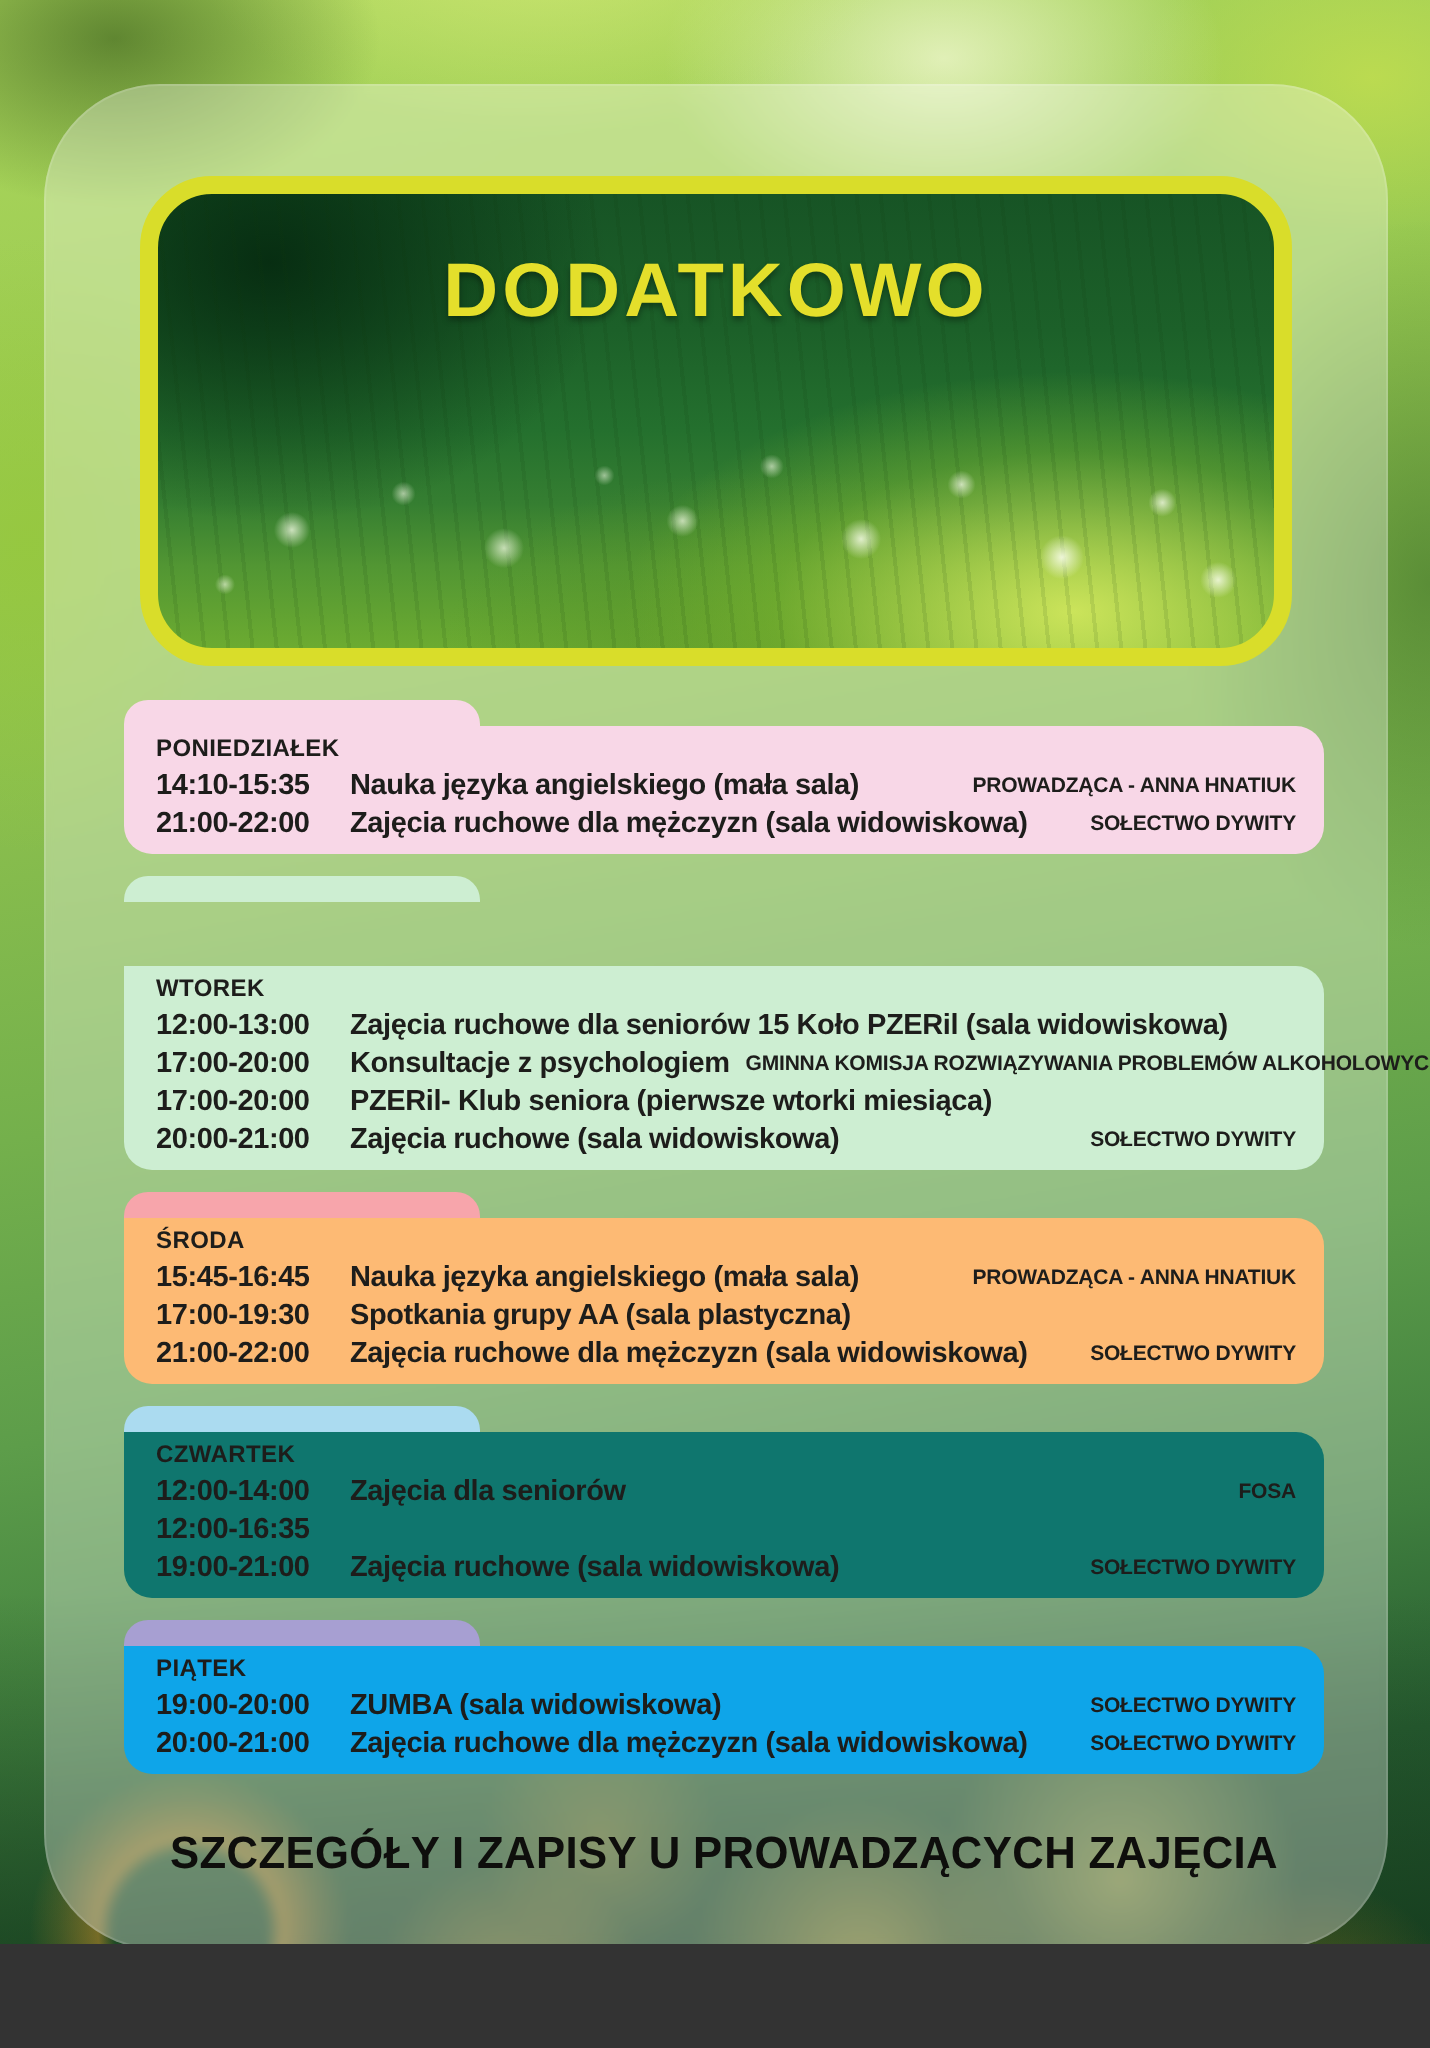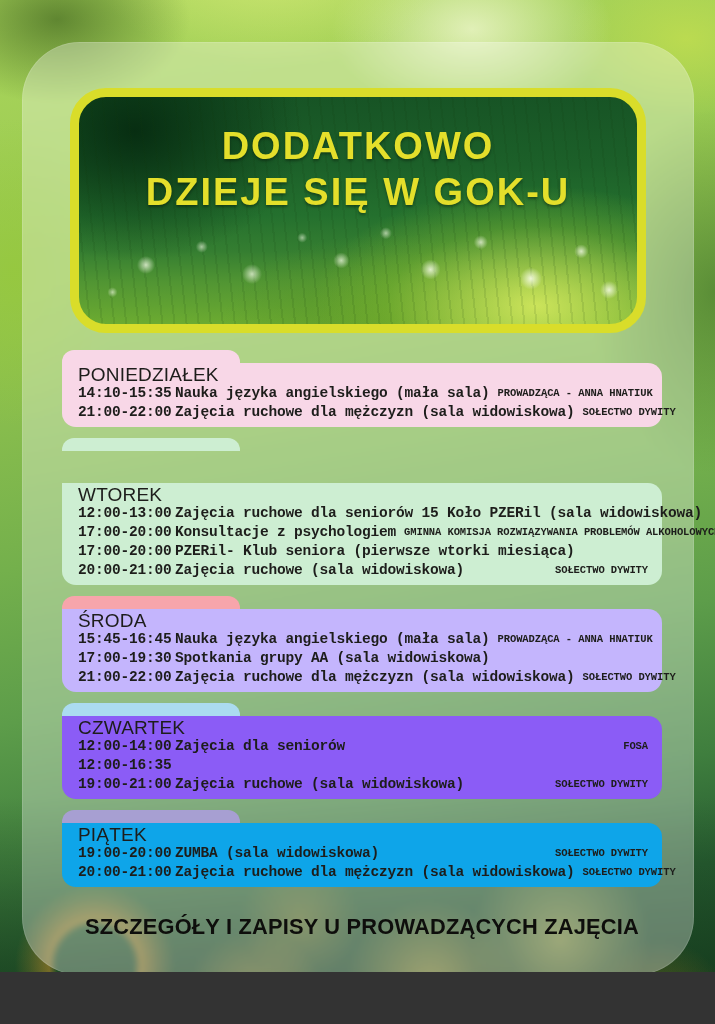--- a/index.html
+++ b/index.html
@@ -83,24 +83,24 @@
   .day-tab{
     height:13px; min-width:132px; width:fit-content;
     padding:0 28px 0 18px; border-radius:12px 12px 0 0;
   }
   .day-tab .ghost{visibility:hidden; font-size:15px; font-weight:bold; letter-spacing:.2px;}
   .day-body{
     border-radius:0 14px 14px 14px;
     padding:2px 14px 5px 16px;
   }
   .day-name{
-    font-size:19px; font-weight:normal; color:#1d1d1b; letter-spacing:.2px;
+    font-size:12px; font-weight:bold; color:#1d1d1b; letter-spacing:.2px;
     line-height:19px;
   }
-  .row{display:flex; align-items:flex-end; line-height:19px; white-space:nowrap;font-family:Liberation Mono, monospace;}
+  .row{display:flex; align-items:flex-end; line-height:19px; white-space:nowrap;}
   .row .time{min-width:97px; font-size:14.5px; font-weight:bold; color:#1d1d1b; letter-spacing:-.2px;}
   .row .activity{font-size:14.5px; font-weight:bold; color:#1d1d1b; letter-spacing:-.2px;}
   .row .note{
     margin-left:auto; padding-left:8px; font-size:10.5px; font-weight:bold;
     color:#1d1d1b; letter-spacing:-.1px;
   }
   
   .footer{
     position:absolute; left:40px; top:872px; width:600px; text-align:center;
     font-size:22.5px; font-weight:bold; color:#0e0e0c; letter-spacing:.2px;
@@ -111,21 +111,20 @@
 <body>
 
 <div class="page">
   <div class="bg"></div>
 
   <div class="panel">
 
     <div class="header-card">
       <div class="header-title">
         <div class="line1">DODATKOWO</div>
-        <div class="line2">DZIEJE SIĘ W GOK-U</div>
       </div>
     </div>
 
     <div class="schedule" id="schedule">
   <section class="day-section">
     <div class="day-tab" style="background: rgb(248, 215, 231);"><span class="ghost">PONIEDZIAŁEK</span></div>
     <div class="day-body" style="background: rgb(248, 215, 231);">
       <div class="day-name">PONIEDZIAŁEK</div>
       <div class="rows">
   <div class="row">
@@ -171,48 +170,48 @@
     <span class="time">20:00-21:00</span>
     <span class="activity">Zajęcia ruchowe (sala widowiskowa)</span>
     <span class="note">SOŁECTWO DYWITY</span>
   </div>
 </div>
     </div>
   </section>
 
   <section class="day-section">
     <div class="day-tab" style="background: rgb(247, 165, 171);"><span class="ghost">ŚRODA</span></div>
-    <div class="day-body" style="background: #c4b5fd;">
+    <div class="day-body" style="background: #fdba74;">
       <div class="day-name">ŚRODA</div>
       <div class="rows">
   <div class="row">
     <span class="time">15:45-16:45</span>
     <span class="activity">Nauka języka angielskiego (mała sala)</span>
     <span class="note">PROWADZĄCA - ANNA HNATIUK</span>
   </div>
 
 
   <div class="row">
     <span class="time">17:00-19:30</span>
-    <span class="activity">Spotkania grupy AA (sala widowiskowa)</span>
+    <span class="activity">Spotkania grupy AA (sala plastyczna)</span>
 
   </div>
 
   <div class="row">
     <span class="time">21:00-22:00</span>
     <span class="activity">Zajęcia ruchowe dla mężczyzn (sala widowiskowa)</span>
     <span class="note">SOŁECTWO DYWITY</span>
   </div>
 </div>
     </div>
   </section>
 
   <section class="day-section">
     <div class="day-tab" style="background: rgb(171, 219, 240);"><span class="ghost">CZWARTEK</span></div>
-    <div class="day-body" style="background: #8b5cf6;">
+    <div class="day-body" style="background: #0f766e;">
       <div class="day-name">CZWARTEK</div>
       <div class="rows">
   <div class="row">
     <span class="time">12:00-14:00</span>
     <span class="activity">Zajęcia dla seniorów</span>
     <span class="note">FOSA</span>
   </div>
 
   <div class="row">
     <span class="time">12:00-16:35</span>

